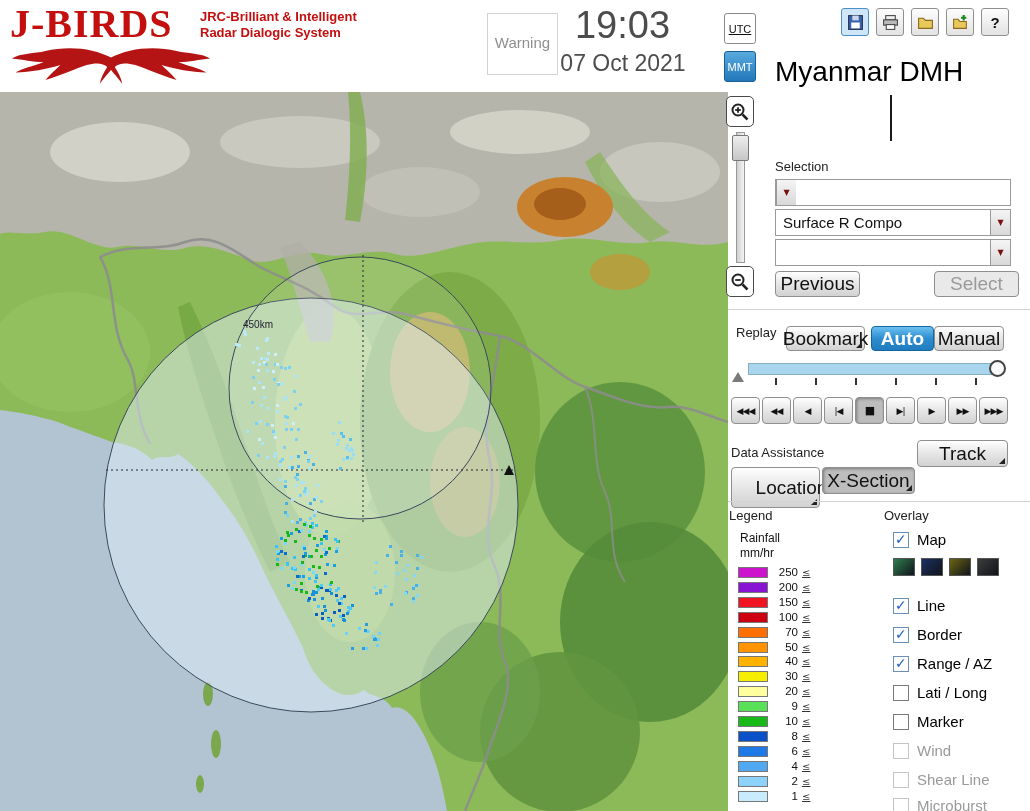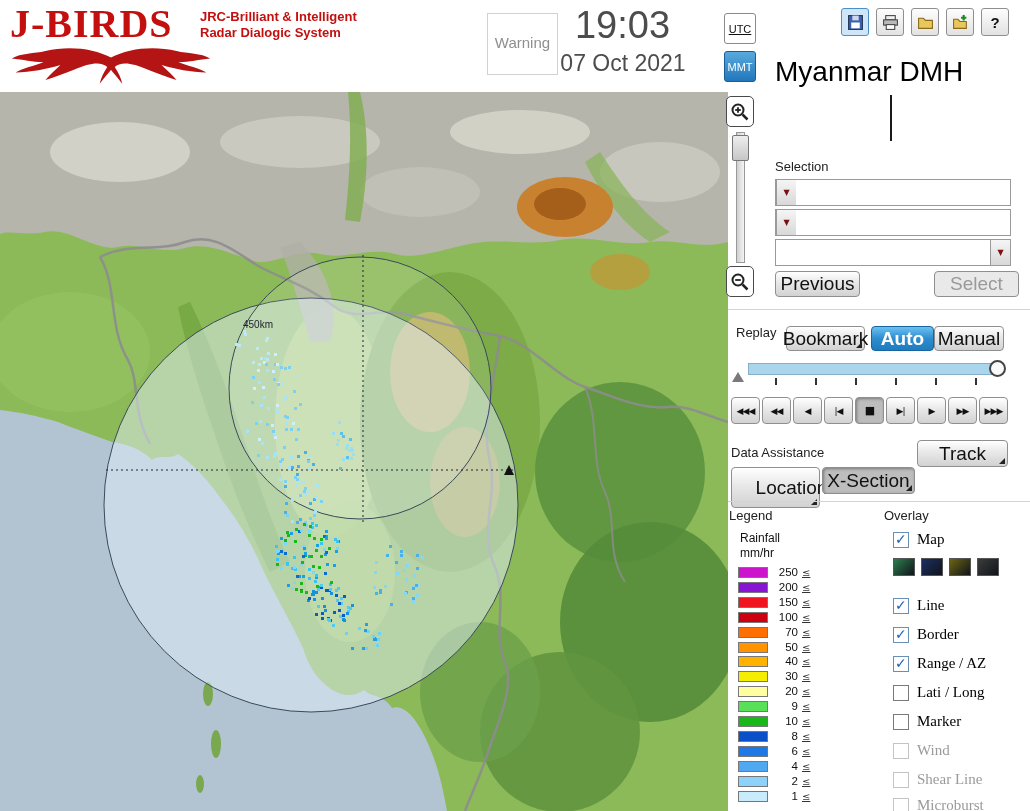--- a/index.html
+++ b/index.html
@@ -65,21 +65,21 @@
   .lg-val { position:absolute; left:32px; top:0; width:28px; font-size:11.5px; text-align:right; color:#111; }
   .lg-op { position:absolute; left:64px; top:1px; font-size:10px; color:#333; text-decoration:underline; }
 
   
   .cb { position:absolute; left:893px; width:16px; height:16px; background:#fff;
         border:1px solid #6a8fb5; cursor:pointer; }
   .cb.unchecked { border-color:#7a7a7a; }
   .cb.disabled { border-color:#c4c4c4; cursor:default; }
   .cb.checked::after { content:"✓"; font-family:"DejaVu Sans",sans-serif; color:#1f5fb8;
         font-weight:bold; font-size:14px; position:absolute; top:-2px; left:1px; }
-  .ov-label { position:absolute; left:917px; font-size:15px; color:#000;font-family:Liberation Serif, serif; }
+  .ov-label { position:absolute; left:917px; font-size:15px; color:#000; }
   .ov-label.disabled { color:#9a9a9a; }
   .map-swatch { position:absolute; top:558px; width:22px; height:18px; border:1px solid #555; cursor:pointer; }
 
   
   .zoombtn { left:726px; width:28px; height:31px; background:#fff; border:1.5px solid #4a4a4a;
              border-radius:5px; display:flex; align-items:center; justify-content:center; cursor:pointer; }
   .vtrack { left:736px; top:132px; width:9px; height:131px; border:1px solid #999;
             background:linear-gradient(90deg,#cfcfcf,#f4f4f4); cursor:pointer; }
   .vthumb { left:732px; top:135px; width:17px; height:26px; border:1px solid #777; border-radius:2px;
             background:linear-gradient(#eee,#c6c6c6); cursor:grab; }
@@ -531,20 +531,21 @@
 </div>
 
 <div class="abs panel-label" style="left:775px; top:159px;">Selection</div>
 
 <div class="dd" style="left:775px; top:179px;">
   <span class="arrow">
       <span class="glyph">▼</span>
     </span>
 </div>
 <div class="dd" style="left:775px; top:209px;">
+  <span class="txt">Surface R Compo</span>
   <span class="arrow">
       <span class="glyph">▼</span>
     </span>
 </div>
 <div class="dd" style="left:775px; top:239px;">
   <span class="txt"></span>
   <span class="arrow">
       <span class="glyph">▼</span>
     </span>
 </div>

